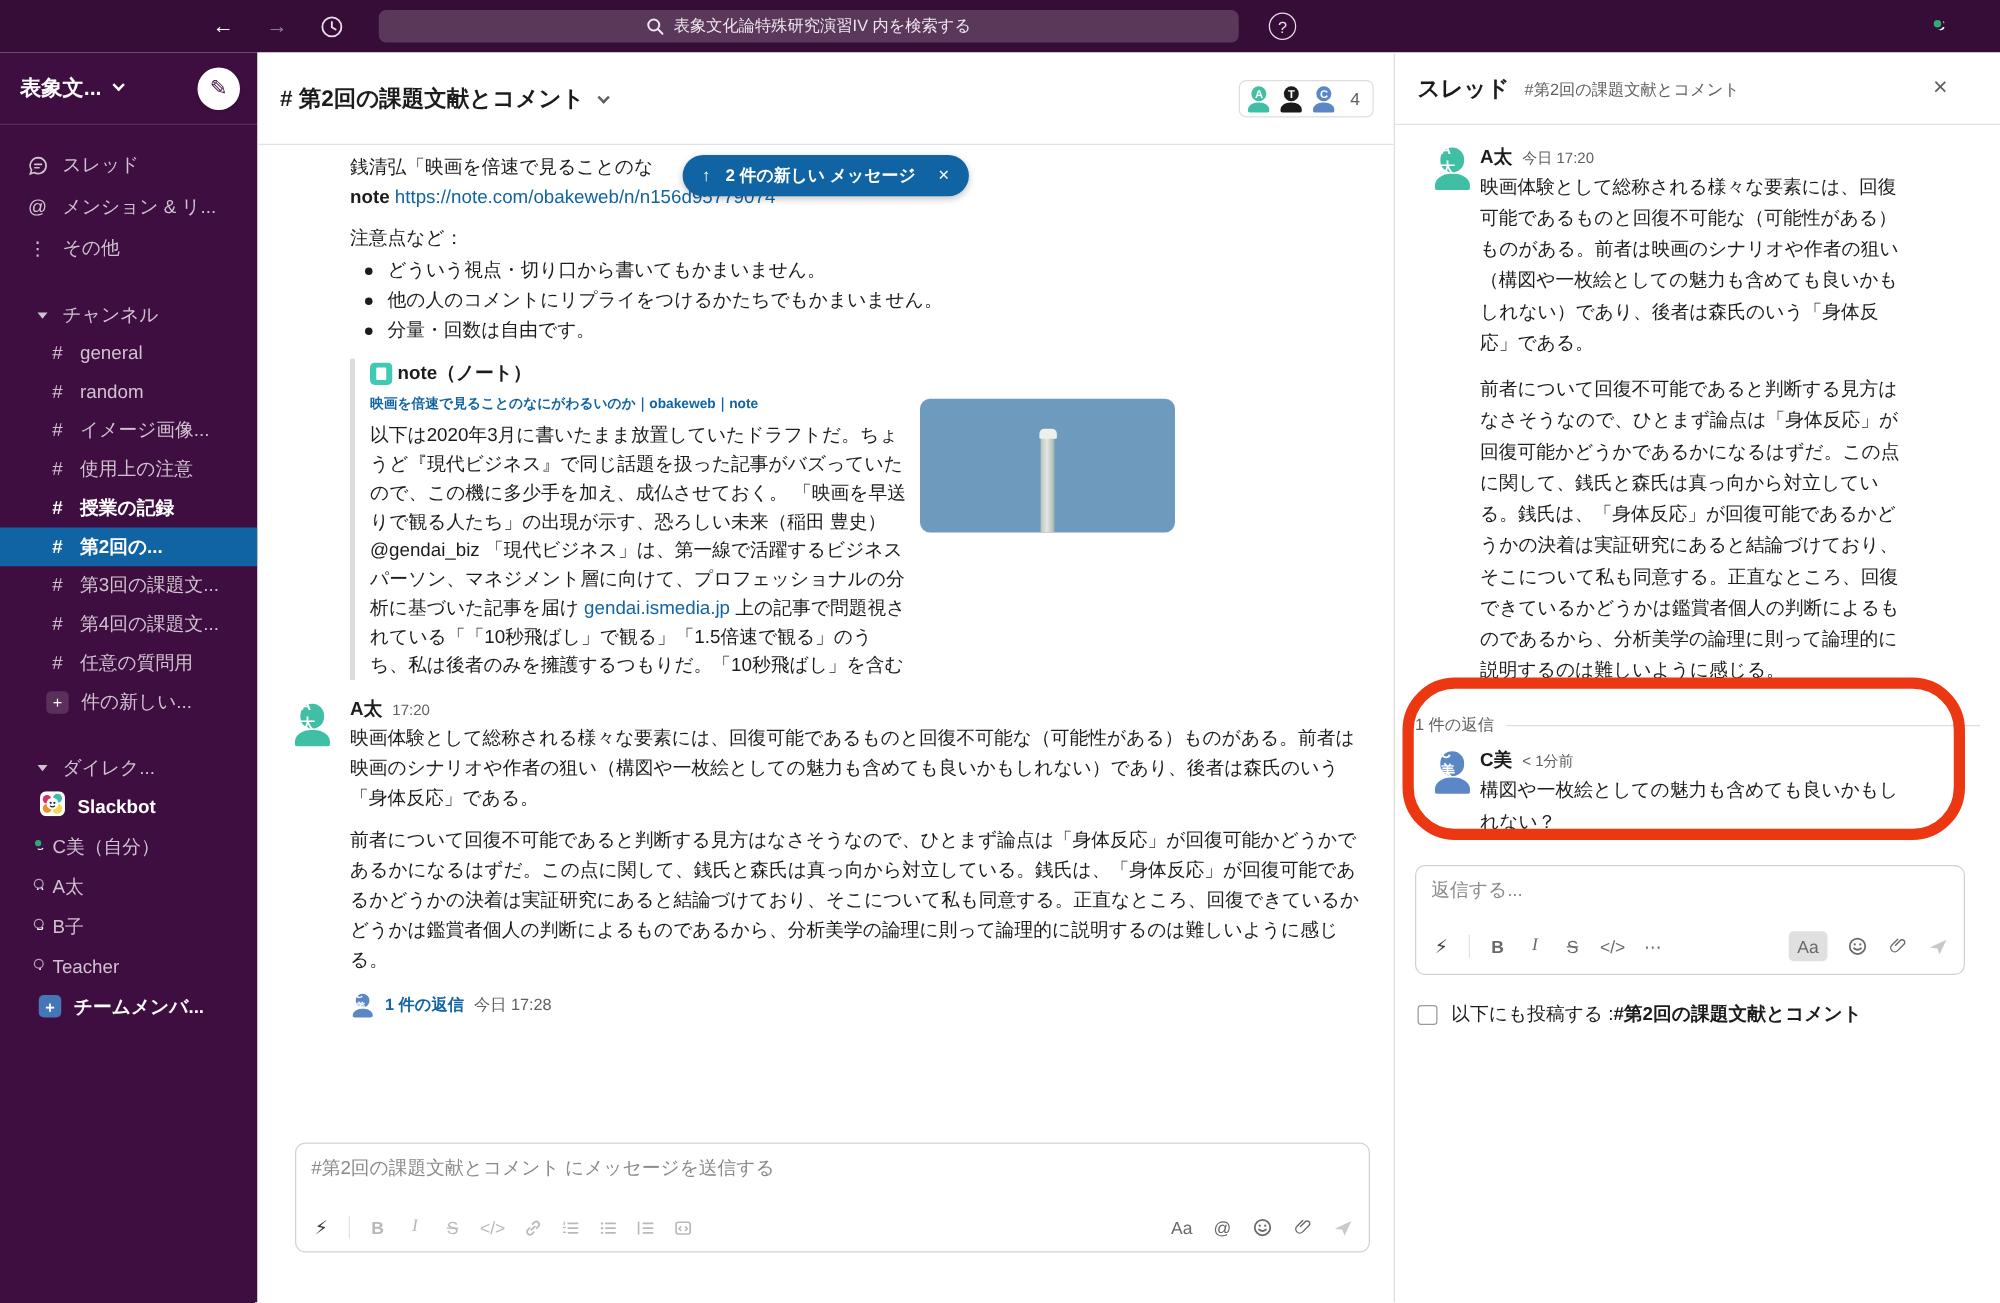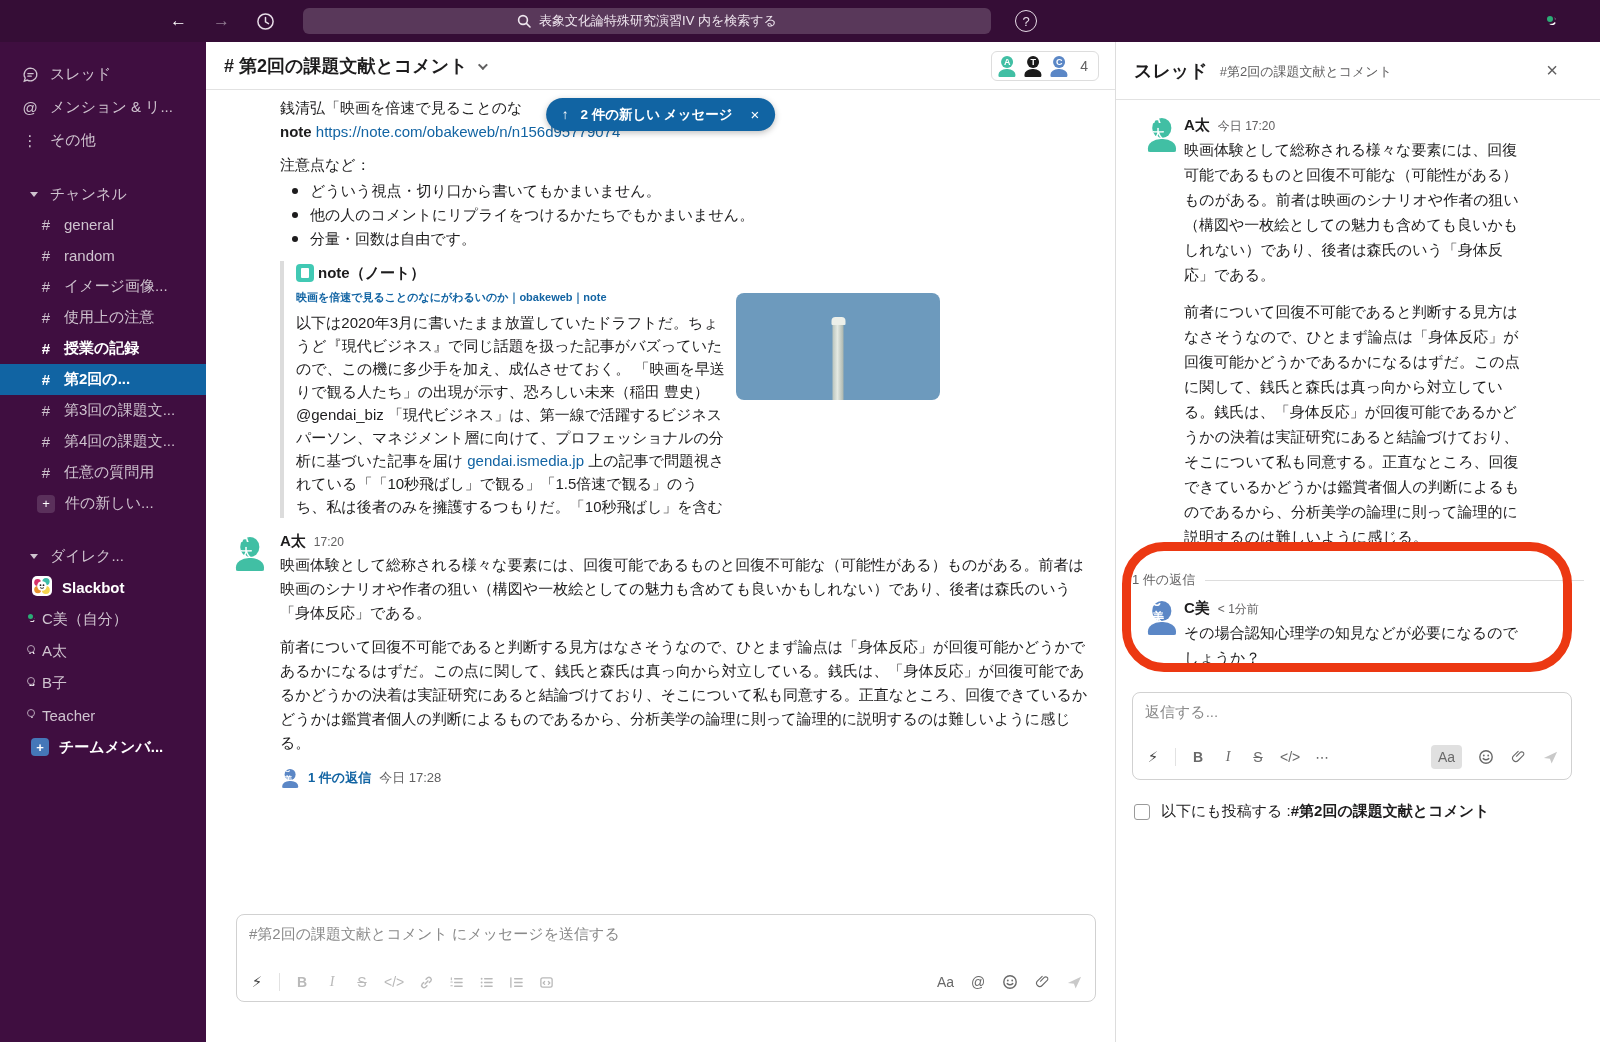--- a/index.html
+++ b/index.html
@@ -55,21 +55,21 @@
   .av20{width:20px;height:20px;border-radius:4px}
   .av20 .head{font-size:8px}
   .av22{width:22px;height:22px;border-radius:4px}
   .av22 .head{font-size:9px}
   .av32{width:32px;height:32px;border-radius:6px}
   .av32 .head{font-size:11px}
   .av36{width:36px;height:36px;border-radius:6px}
   .av36 .head{font-size:12px}
   
   .main{flex:1;display:flex;flex-direction:column;min-width:0;background:#fff}
-  .ch-head{height:48px;border-bottom:1px solid #e2e2e2;display:flex;align-items:center;padding:0 16px 0 18px;flex:none}
+  .ch-head{height:74px;border-bottom:1px solid #e2e2e2;display:flex;align-items:center;padding:0 16px 0 18px;flex:none}
   .ch-title-wrap{display:flex;align-items:center;gap:10px;cursor:pointer}
   .ch-title{font-size:18px;font-weight:900}
   .ch-chv{color:#616061;margin-top:2px}
   .members-btn{margin-left:auto;display:flex;align-items:center;gap:4px;border:1px solid #ddd;border-radius:6px;
     background:#fff;padding:3px 10px 3px 4px;cursor:pointer}
   .members-btn .cnt{font-size:14px;color:#616061;margin-left:6px}
   .messages{flex:1;position:relative;padding-top:6px;overflow:hidden}
   .pill{position:absolute;top:8px;left:50%;transform:translateX(-50%);height:33px;background:#1164A3;color:#fff;
     border-radius:17px;display:flex;align-items:center;gap:12px;padding:0 16px;font-size:13.5px;font-weight:700;
     box-shadow:0 2px 6px rgba(0,0,0,.25);z-index:6;cursor:pointer}
@@ -165,20 +165,27 @@
       <span class="avatar av32 av-blue">
         <span class="head">C</span><span class="bod"></span>
       </span>
       <span class="pres"></span>
     </div>
   </div>
 
   <div class="bodyrow">
 
     <div class="sidebar">
+      <div class="ws-head">
+        <span class="ws-name">表象文...</span>
+        <span class="chv ws-chv"></span>
+        <span class="compose-btn">
+          <span>✎</span>
+        </span>
+      </div>
       <div class="spacer16"></div>
       <div class="srow">
         <span class="ic ic-svg">
           <svg width="17" height="17" viewBox="0 0 18 18" fill="none" stroke="#CFC3CF" stroke-width="1.4">
             <path d="M9 2.2a6.8 6.8 0 1 1-3.4 12.7L2.4 16l1-3.3A6.8 6.8 0 0 1 9 2.2z"></path>
             <path d="M6.2 8h5.6M6.2 10.8h3.6" stroke-linecap="round"></path>
           </svg>
         </span>
         <span>スレッド</span>
       </div>
@@ -490,21 +497,21 @@
 
       <div class="treply">
         <span class="m-avatar avatar av36 av-blue">
           <span class="head">C美</span>
             <span class="bod"></span>
         </span>
         <div class="m-headrow">
           <span class="m-name">C美</span>
           <span class="m-time">&lt; 1分前</span>
         </div>
-        <div class="treply-text">その場合認知心理学の知見などが必要になるのでしょうか？</div>
+        <div class="treply-text">構図や一枚絵としての魅力も含めても良いかもしれない？</div>
       </div>
 
       <div class="red-oval"></div>
 
       <div class="t-composer">
         <div class="input">返信する...</div>
         <div class="toolbar">
           <span class="tb dark">⚡</span>
           <span class="tb-sep"></span>
           <span class="tb md b">B</span>

